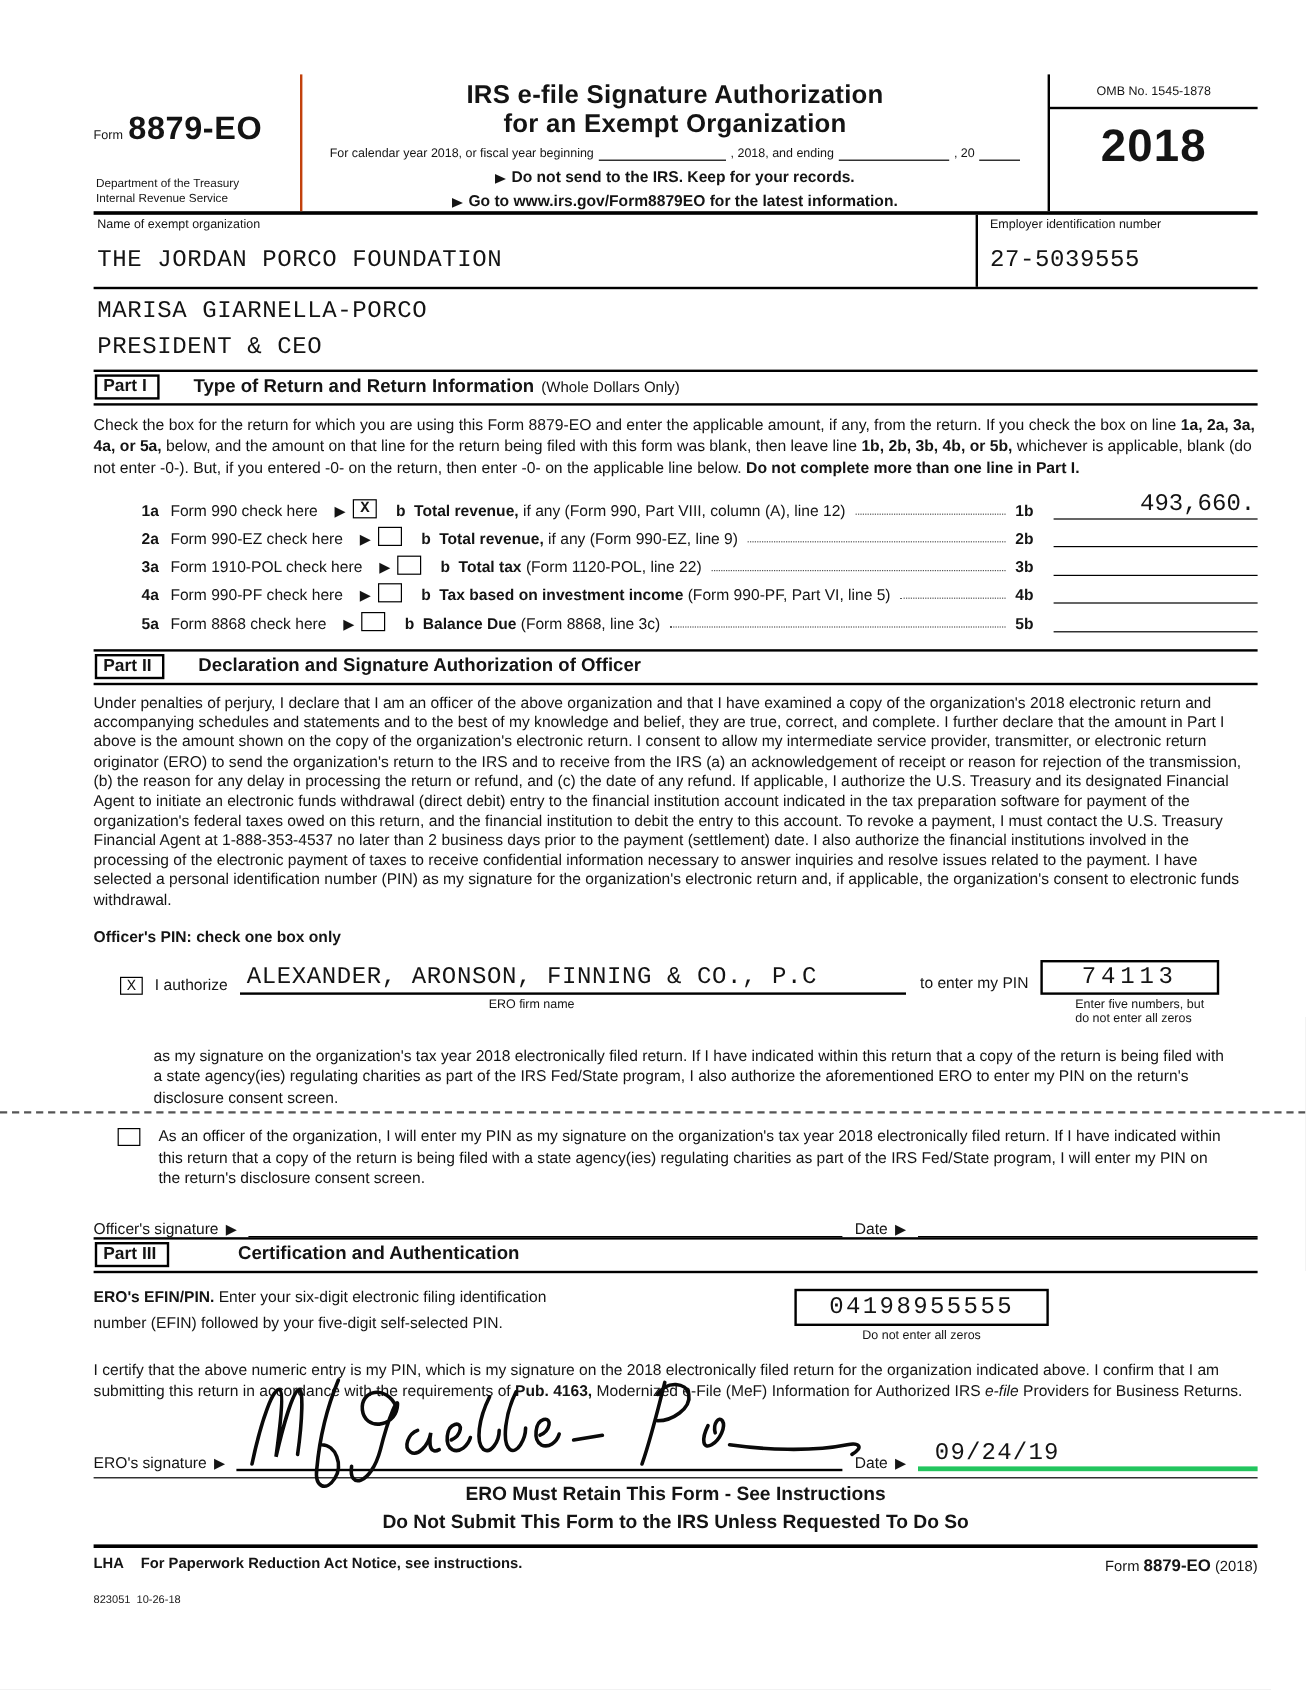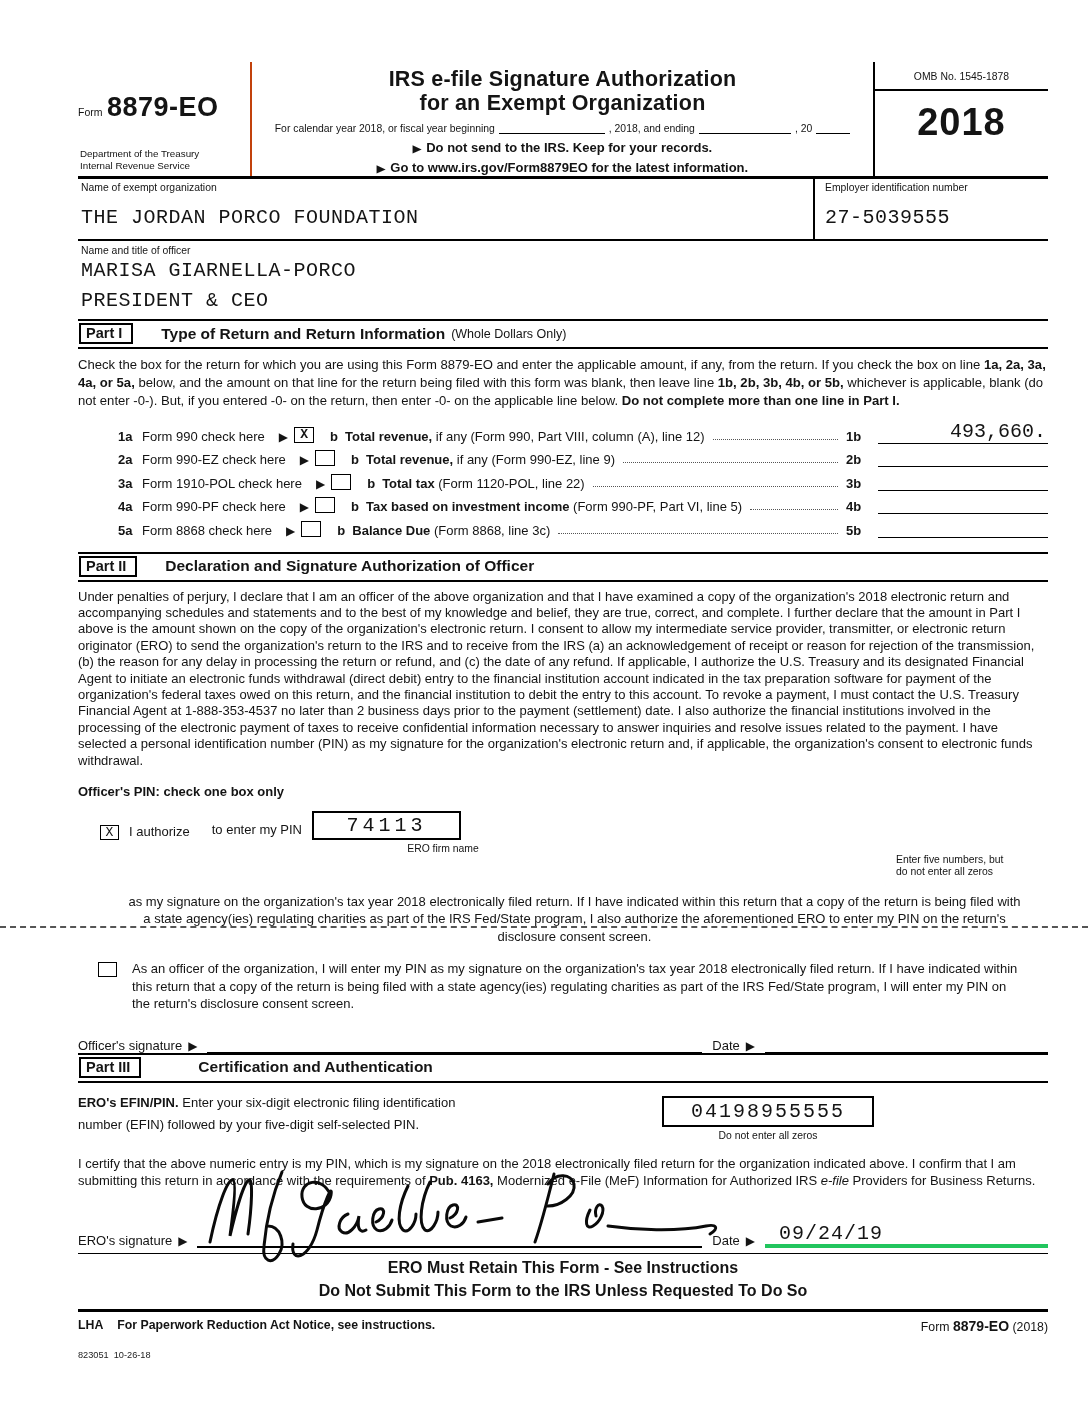--- a/index.html
+++ b/index.html
@@ -64,24 +64,24 @@
   .amt { width:170px; flex:none; border-bottom:1.6px solid #000; text-align:right; font-size:20px; height:24px; padding-right:2px; }
 
   
   .pinhead { font-weight:bold; font-size:13px; margin-top:15px; }
   .authrow { display:flex; align-items:flex-end; margin:12px 0 0 22px; font-size:13px; }
   .cbx2 { width:19px; height:15px; border:1.8px solid #000; display:flex; align-items:center; justify-content:center; font-size:13px; flex:none; }
   .authword { margin:0 10px 1px 10px; }
   .firmline { width:555px; border-bottom:2px solid #000; font-size:20px; letter-spacing:0.5px; padding:0 2px 1px 6px; flex:none; }
   .toenter { margin:0 10px 3px 12px; }
   .pinbox { width:149px; border:2px solid #000; text-align:center; font-size:20px; letter-spacing:4px; padding:1px 0; flex:none; }
-  .subrow { display:flex; font-size:10.4px; margin-top:3px;flex-direction:column; }
+  .subrow { display:flex; font-size:10.4px; margin-top:3px; }
   .erofirmlbl { width:610px; text-align:center; margin-left:60px; }
   .pinnotes { margin-left:auto; width:152px; line-height:12.5px; }
-  .assig { margin:14px 0 14px 50px; width:893px; font-size:13px; line-height:17.5px;text-align:center; }
+  .assig { margin:14px 0 14px 50px; width:893px; font-size:13px; line-height:17.5px; }
   .opt2 { display:flex; margin:15px 0 0 20px; }
   .opt2 .cbx2 { margin-top:2px; }
   .opt2text { margin-left:15px; width:890px; font-size:13px; line-height:17.5px; }
 
   .sigrow { display:flex; align-items:flex-end; margin-top:22px; font-size:13px; }
   .sigline { flex:1; border-bottom:1.5px solid #000; margin:0 10px; height:18px; }
   .dateline { width:283px; border-bottom:1.5px solid #000; margin-left:10px; height:18px; flex:none; }
   .sigarr { font-size:12px; margin-left:6px; }
 
   
@@ -159,21 +159,20 @@
       <div class="e-cell">
         <div class="flabel">Name of exempt organization</div>
         <div class="typed mono">THE JORDAN PORCO FOUNDATION</div>
       </div>
       <div class="e-cell r">
         <div class="flabel">Employer identification number</div>
         <div class="typed mono">27-5039555</div>
       </div>
     </div>
     <div class="officer">
-      <div class="flabel">Name and title of officer</div>
       <div class="typed2 mono">MARISA GIARNELLA-PORCO</div>
       <div class="typed2 mono" style="margin-top:7px;">PRESIDENT &amp; CEO</div>
     </div>
 
     <div class="partbar">
       <span class="plabel">Part I</span>
       <span class="ptitle">Type of Return and Return Information</span>
       <span class="psuffix">(Whole Dollars Only)</span>
     </div>
     <div class="para"><span>Check the box for the return for which you are using this Form 8879-EO and enter the applicable amount, if any, from the return. If you check the box on line </span><b>1a, 2a, 3a, 4a, or 5a,</b><span> below, and the amount on that line for the return being filed with this form was blank, then leave line </span><b>1b, 2b, 3b, 4b, or 5b,</b><span> whichever is applicable, blank (do not enter -0-). But, if you entered -0- on the return, then enter -0- on the applicable line below. </span><b>Do not complete more than one line in Part I.</b></div>
@@ -252,20 +251,21 @@
     </div>
     <div class="decl">Under penalties of perjury, I declare that I am an officer of the above organization and that I have examined a copy of the organization's 2018 electronic return and accompanying schedules and statements and to the best of my knowledge and belief, they are true, correct, and complete. I further declare that the amount in Part I above is the amount shown on the copy of the organization's electronic return. I consent to allow my intermediate service provider, transmitter, or electronic return originator (ERO) to send the organization's return to the IRS and to receive from the IRS (a) an acknowledgement of receipt or reason for rejection of the transmission, (b) the reason for any delay in processing the return or refund, and (c) the date of any refund. If applicable, I authorize the U.S. Treasury and its designated Financial Agent to initiate an electronic funds withdrawal (direct debit) entry to the financial institution account indicated in the tax preparation software for payment of the organization's federal taxes owed on this return, and the financial institution to debit the entry to this account. To revoke a payment, I must contact the U.S. Treasury Financial Agent at 1-888-353-4537 no later than 2 business days prior to the payment (settlement) date. I also authorize the financial institutions involved in the processing of the electronic payment of taxes to receive confidential information necessary to answer inquiries and resolve issues related to the payment. I have selected a personal identification number (PIN) as my signature for the organization's electronic return and, if applicable, the organization's consent to electronic funds withdrawal.</div>
 
     <div class="pinhead">Officer's PIN: check one box only</div>
 
     <div class="authrow">
       <span class="cbx2 mono">
           <span>X</span>
         </span>
       <span class="authword">I authorize</span>
+      <span class="firmline mono">ALEXANDER, ARONSON, FINNING &amp; CO., P.C</span>
       <span class="toenter">to enter my PIN</span>
       <span class="pinbox mono">74113</span>
     </div>
     <div class="subrow">
       <span class="erofirmlbl">ERO firm name</span>
       <span class="pinnotes">
         <span>Enter five numbers, but</span><br>
         <span>do not enter all zeros</span>
       </span>
     </div>

